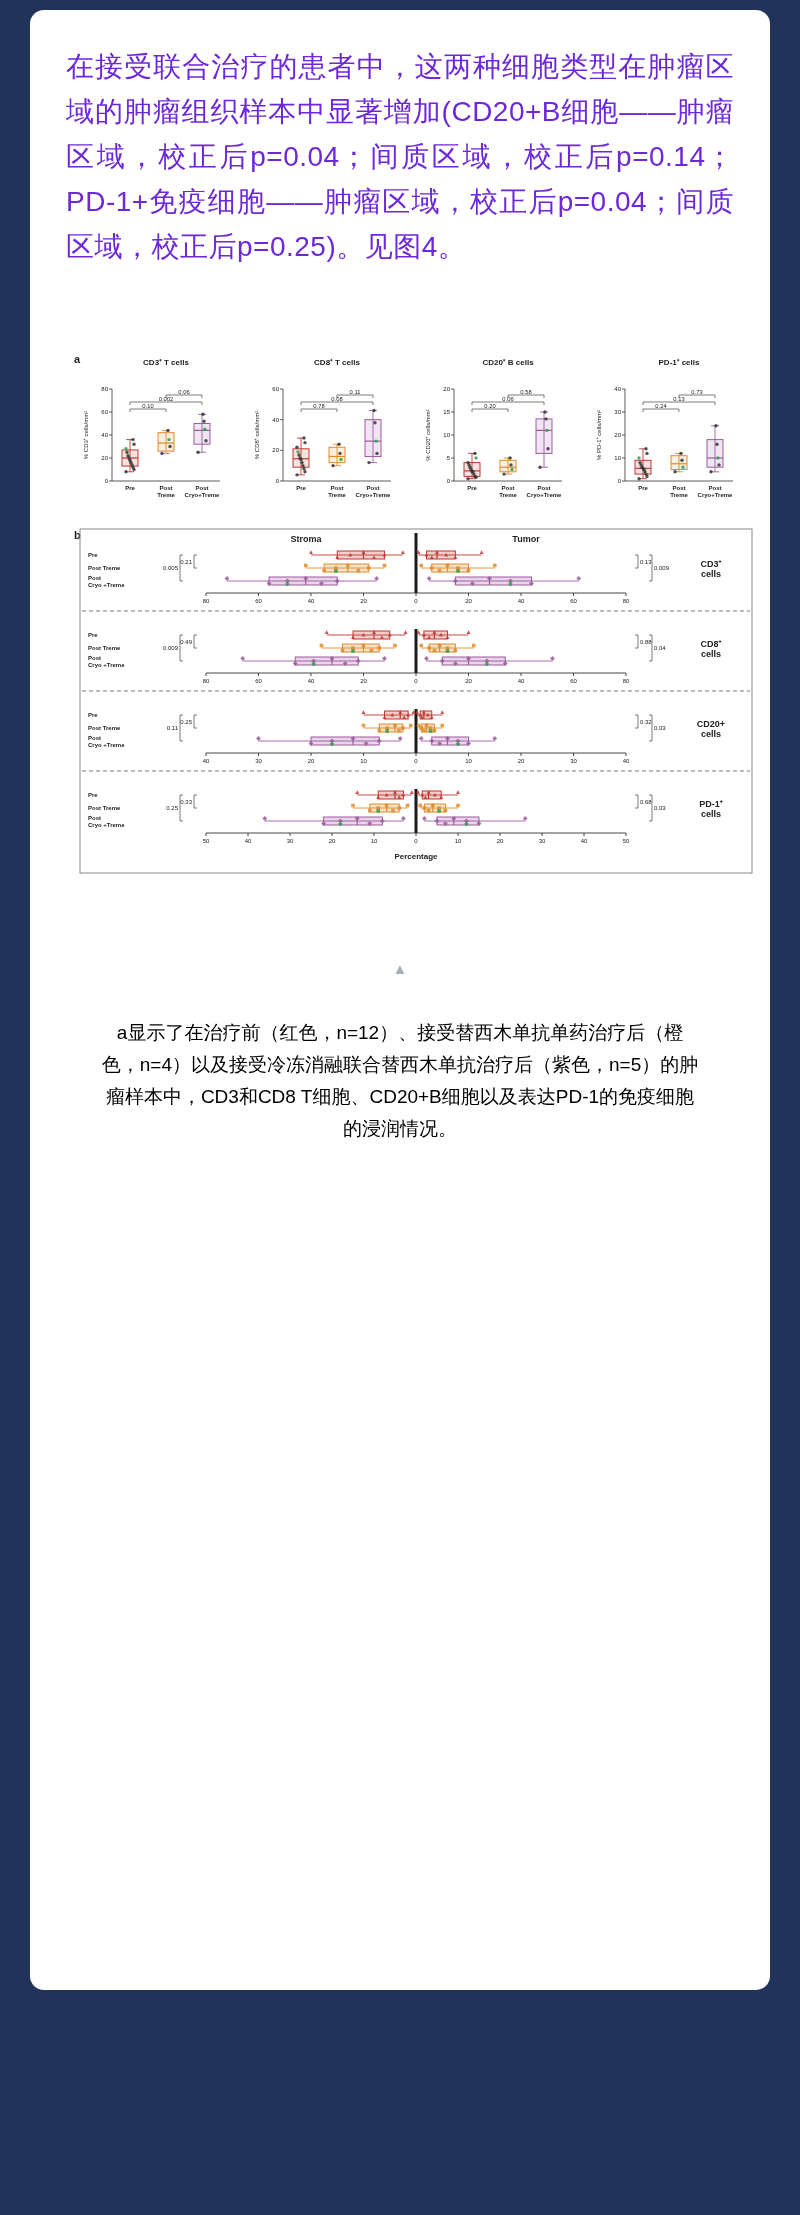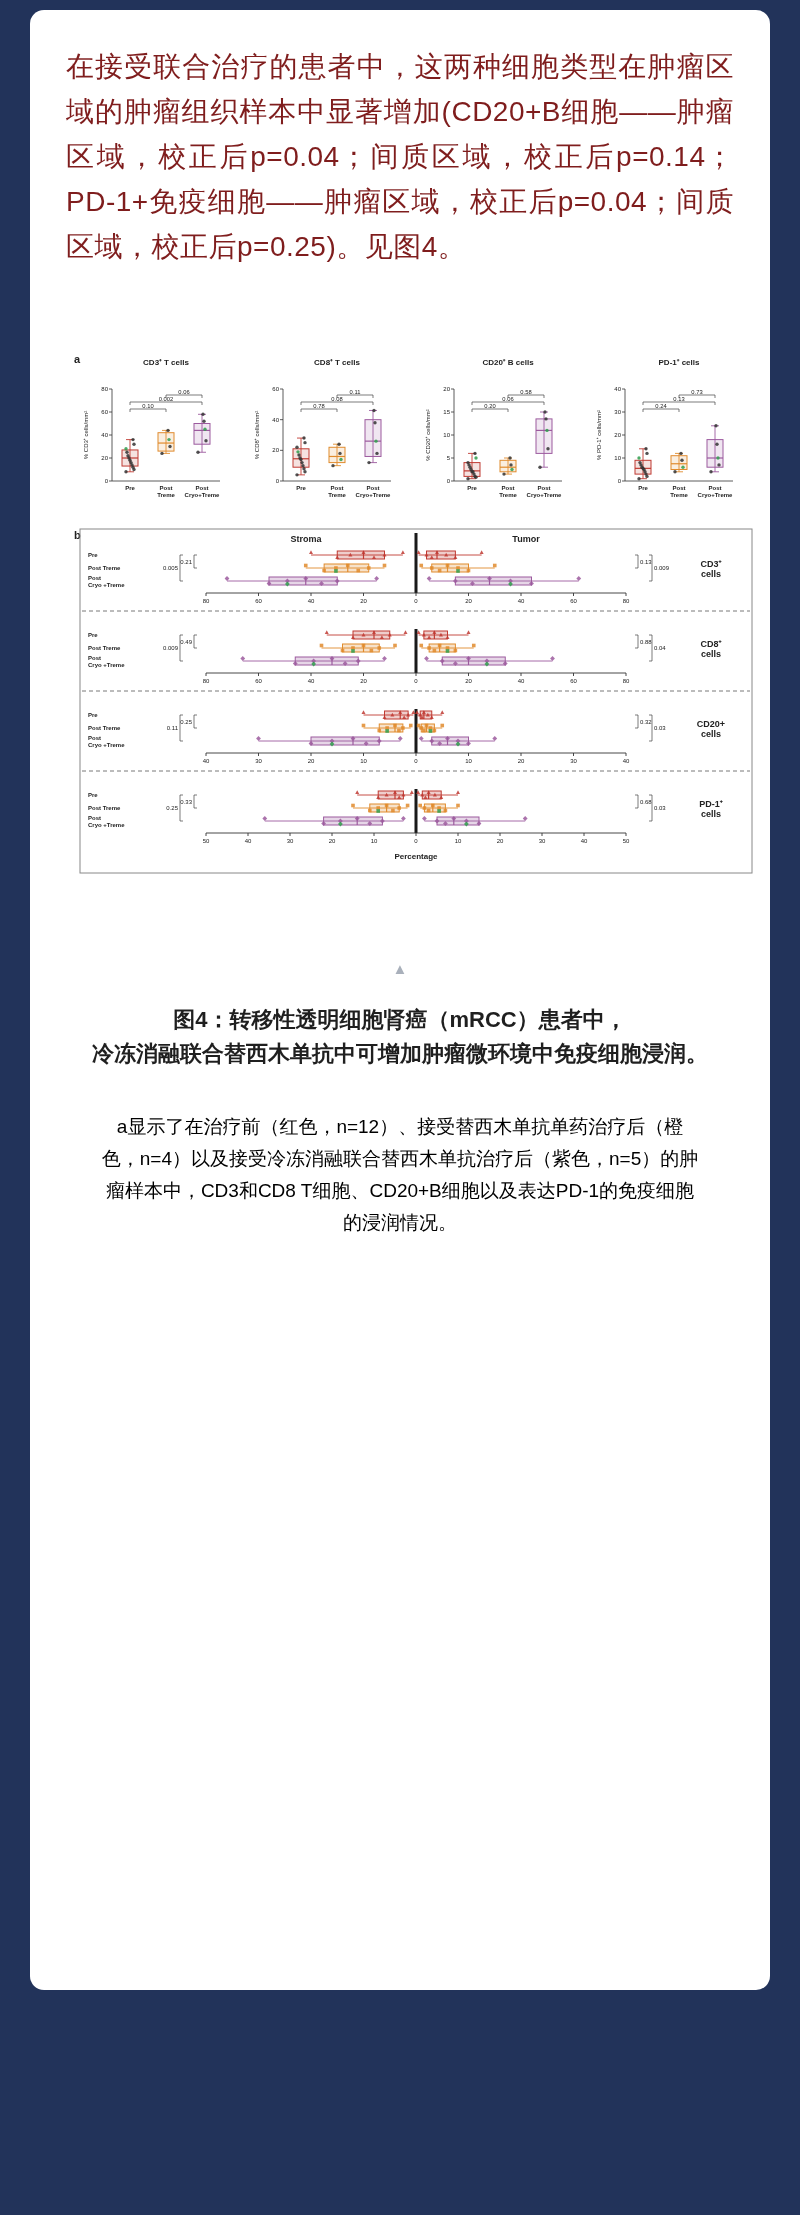--- a/index.html
+++ b/index.html
@@ -12,21 +12,21 @@
   .card{
     width:740px;height:1980px;
     margin:10px auto 0;
     background:#ffffff;
     border-radius:14px;
     box-sizing:border-box;
     padding:34px 36px 0;
     overflow:hidden;
   }
   .intro{
-    font-size:28px;line-height:45px;color:#7f1d1d;
+    font-size:28px;line-height:45px;color:#6d28d9;
     text-align:justify;letter-spacing:.5px;margin:0;
   }
   .figure-wrap{margin:80px auto 0;width:700px;background:#fff;}
   .collapse{
     text-align:center;color:#a9b0bb;font-size:15px;
     margin-top:62px;cursor:pointer;user-select:none;
   }
   .caption{
     margin-top:26px;text-align:center;font-weight:bold;
     font-size:22px;line-height:34px;color:#1f1f1f;
@@ -694,22 +694,18 @@
           <path d="M 569 446 L 572 446 L 572 459 L 569 459" fill="none" stroke="#444" stroke-width="0.7"></path>
           <text x="574" y="454.5" font-size="6" text-anchor="start" font-family="&quot;Liberation Sans&quot;,sans-serif" fill="#222">0.68</text>
           <path d="M 583 446 L 586 446 L 586 472 L 583 472" fill="none" stroke="#444" stroke-width="0.7"></path>
           <text x="588" y="461" font-size="6" text-anchor="start" font-family="&quot;Liberation Sans&quot;,sans-serif" fill="#222">0.03</text>
           <text x="350" y="510" font-size="8" font-weight="bold" text-anchor="middle" font-family="&quot;Liberation Sans&quot;,sans-serif" fill="#222">Percentage</text>
         </svg>
     </div>
 
     <div class="collapse">▲</div>
 
-    <div class="caption">
-      <div>图4：转移性透明细胞肾癌（mRCC）患者中，</div>
-      <div>冷冻消融联合替西木单抗中可增加肿瘤微环境中免疫细胞浸润。</div>
-    </div>
 
     <p class="desc desc-a">a显示了在治疗前（红色，n=12）、接受替西木单抗单药治疗后（橙色，n=4）以及接受冷冻消融联合替西木单抗治疗后（紫色，n=5）的肿瘤样本中，CD3和CD8 T细胞、CD20+B细胞以及表达PD-1的免疫细胞的浸润情况。</p>
 
 
   </div>
 </div>
 
 </body></html>

